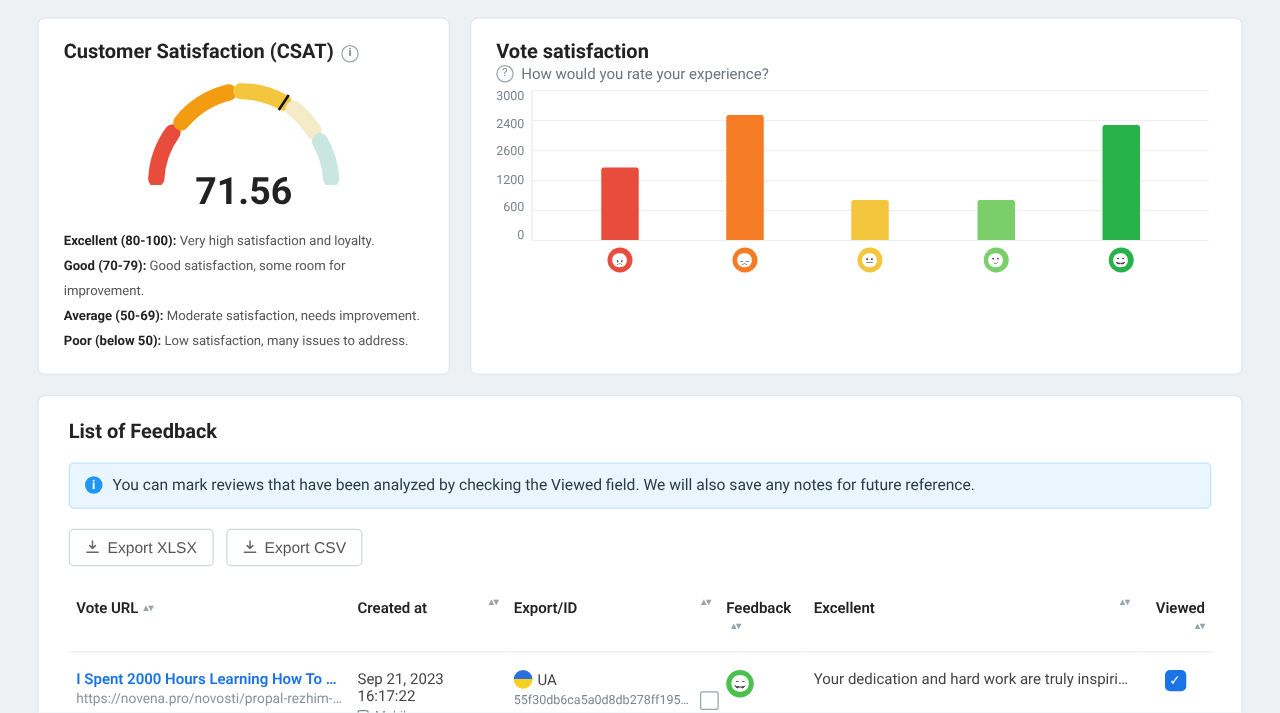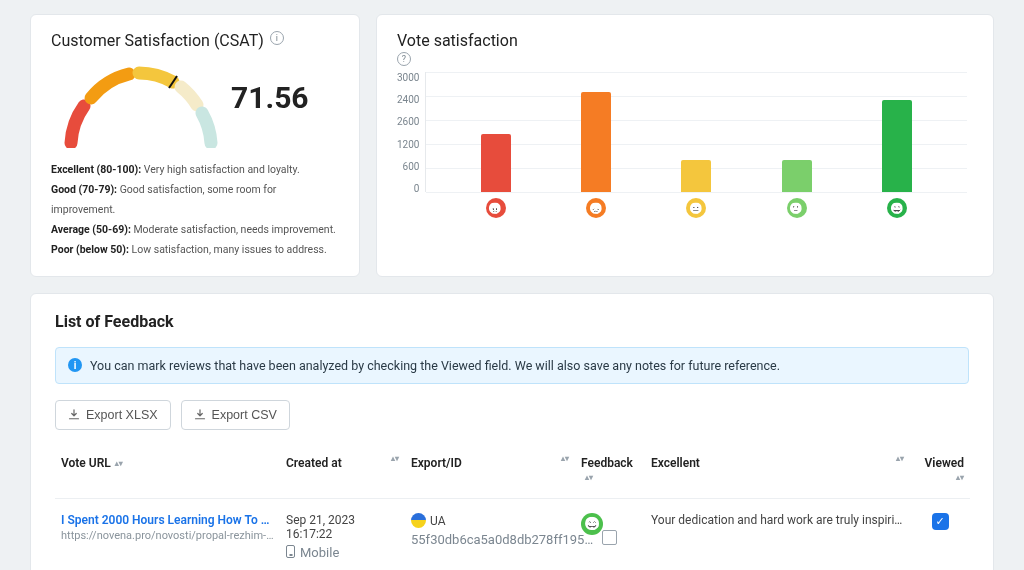--- a/index.html
+++ b/index.html
@@ -2,23 +2,23 @@
 <html><head>
 <meta charset="utf-8">
 <style>
   * { box-sizing: border-box; margin: 0; padding: 0; }
   body { font-family: -apple-system, "Segoe UI", Roboto, Arial, sans-serif; background:#eef1f3; color:#222; font-size:13px; }
   .page { width:1024px; height:570px; overflow:hidden; padding:14px 30px 0 30px; }
   .top-row { display:flex; gap:16px; margin-bottom:16px; }
   .card { background:#fff; border:1px solid #e3e7eb; border-radius:6px; padding:16px 20px; }
   .csat-card { width:330px; }
   .vote-card { flex:1; padding-bottom:10px; }
-  .card-title { font-size:16px; font-weight:400; display:flex; align-items:flex-start; gap:6px; }
+  .card-title { font-size:16px; font-weight:700; display:flex; align-items:flex-end; gap:6px; }
   .help { width:14px; height:14px; border:1px solid #9aa4ad; border-radius:50%; display:inline-flex; align-items:center; justify-content:center; font-size:9px; color:#7a858e; }
-  .gauge-wrap { display:flex; flex-direction:row; align-items:center; margin:8px 0 12px; }
+  .gauge-wrap { display:flex; flex-direction:column; align-items:center; margin:8px 0 12px; }
   .gauge { width:180px; height:90px; }
   .csat-val { font-size:30px; font-weight:700; margin-top:-12px; }
   .legend { font-size:10.5px; color:#555; line-height:1.9; }
   .legend b { color:#222; }
   .sub { font-size:12px; color:#6a7680; display:flex; align-items:center; gap:6px; margin-top:2px; }
   .chart { display:flex; height:170px; margin-top:6px; }
   .yaxis { display:flex; flex-direction:column; justify-content:space-between; align-items:flex-end; font-size:10px; color:#7a858e; padding:0 6px 24px 0; height:146px; }
   .plot { flex:1; position:relative; }
   .grid { position:absolute; left:0; right:6px; top:0; height:120px; border-left:1px solid #e6e9ec; }
   .grid div { position:absolute; left:0; right:0; border-top:1px solid #eef1f4; }
@@ -31,21 +31,21 @@
   .banner { background:#eaf6ff; border:1px solid #bfe3fb; border-radius:4px; padding:10px 12px; font-size:12.5px; color:#2a3a46; display:flex; align-items:center; gap:8px; margin-bottom:16px; }
   .info-dot { width:14px; height:14px; background:#2196f3; border-radius:50%; color:#fff; font-size:10px; font-weight:700; display:inline-flex; align-items:center; justify-content:center; }
   .exports { display:flex; gap:10px; margin-bottom:18px; }
   .btn { background:#fff; border:1px solid #cfd6dc; border-radius:4px; padding:7px 12px; font-size:12.5px; color:#555; display:inline-flex; align-items:center; gap:6px; cursor:pointer; }
   table { width:100%; border-collapse:collapse; table-layout:fixed; }
   th { text-align:left; font-size:12px; font-weight:600; color:#222; padding:8px 6px 14px; border-bottom:1px solid #eceff2; vertical-align:top; position:relative; }
   .sort { display:inline-flex; flex-direction:column; font-size:8px; line-height:6px; color:#9aa4ad; margin-left:4px; vertical-align:middle; }
   td { padding:14px 6px; border-bottom:1px solid #eceff2; font-size:12px; color:#444; vertical-align:top; }
   .link { color:#1a73e8; font-weight:600; display:block; white-space:nowrap; overflow:hidden; text-overflow:ellipsis; }
   .url  { color:#8a949c; font-size:11px; display:block; white-space:nowrap; overflow:hidden; text-overflow:ellipsis; margin-top:2px; }
-  .meta-line { color:#7b8690; font-size:13px; margin-top:4px; display:flex; align-items:flex-start; gap:5px; }
+  .meta-line { color:#7b8690; font-size:10px; margin-top:4px; display:flex; align-items:flex-start; gap:5px; }
   .flag { width:15px; height:15px; border-radius:50%; background:linear-gradient(to bottom,#2a6fdb 0 50%,#f6d21c 50% 100%); display:inline-block; vertical-align:-3px; margin-right:4px; }
   .copy { width:13px; height:13px; border:1px solid #9aa4ad; border-radius:2px; position:relative; display:inline-block; margin-left:6px; vertical-align:-2px; }
   .copy::after { content:""; position:absolute; width:13px; height:13px; border:1px solid #9aa4ad; border-radius:2px; left:-3px; top:-3px; background:#fff; }
   .fb-face { width:22px; height:22px; border-radius:50%; background:#4cc04c; display:flex; align-items:center; justify-content:center; }
   .check { width:17px; height:17px; border-radius:4px; background:#1a73e8; color:#fff; font-size:11px; display:inline-flex; align-items:center; justify-content:center; }
   .ellips { white-space:nowrap; overflow:hidden; text-overflow:ellipsis; display:block; }
   .dlicon { width:12px; height:12px; }
   .th-right-sort { position:absolute; right:6px; top:8px; }
   .mobile-icon { width:9px; height:13px; border:1.3px solid #7b8690; border-radius:2px; position:relative; display:inline-block; }
   .mobile-icon::after { content:""; position:absolute; bottom:1px; left:50%; width:3px; height:1.3px; background:#7b8690; transform:translateX(-50%); }
@@ -80,20 +80,21 @@
           <div><b>Poor (below 50):</b> Low satisfaction, many issues to address.</div>
         </div>
     </div>
 
     <div class="card vote-card">
       <div class="card-title">
         <span>Vote satisfaction</span>
       </div>
       <div class="sub">
         <span class="help">?</span>
+        <span>How would you rate your experience?</span>
       </div>
       <div class="chart">
         <div class="yaxis" id="yaxis">
             <span>3000</span>
             <span>2400</span>
             <span>2600</span>
             <span>1200</span>
             <span>600</span>
             <span>0</span>
           </div>

